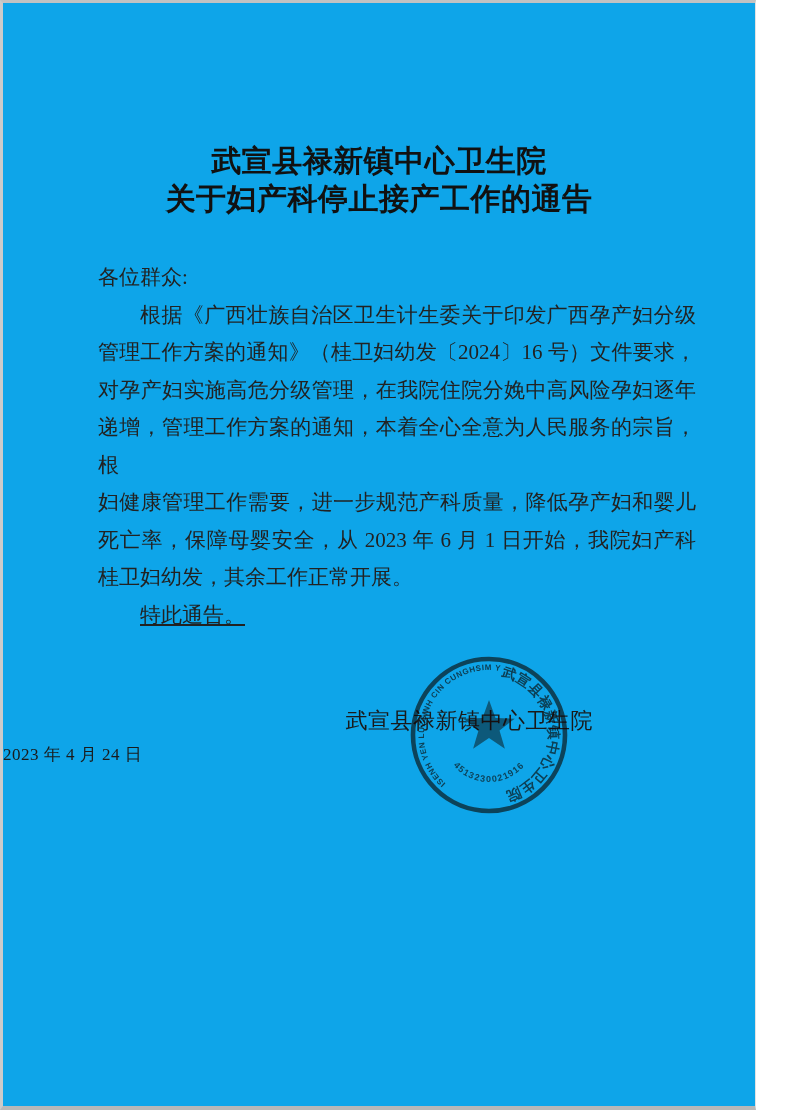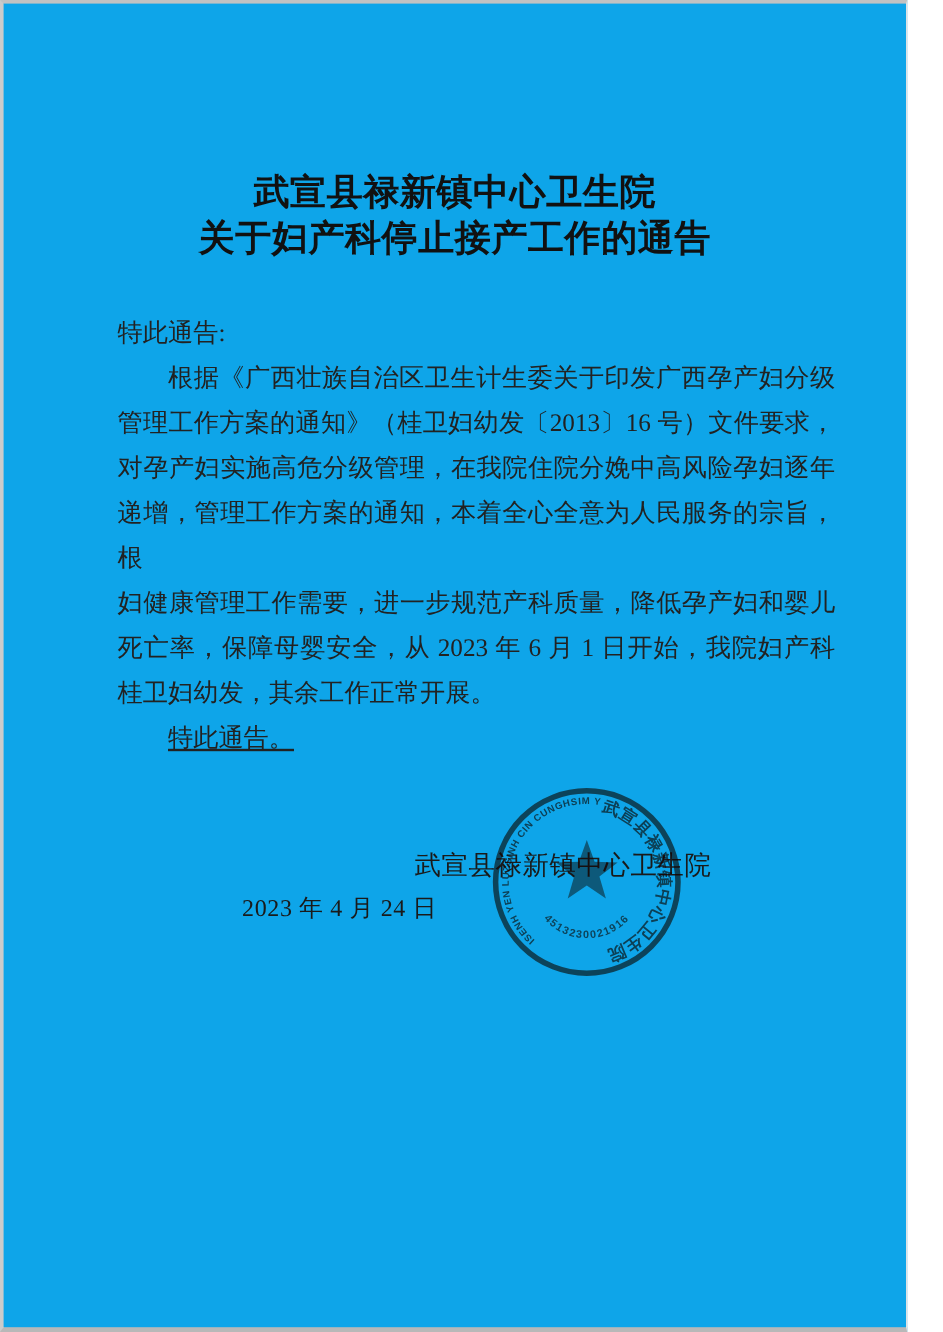--- a/index.html
+++ b/index.html
@@ -31,21 +31,21 @@
   .just { text-align:justify; text-align-last:justify; }
   .indent { text-indent:42px; }
   .closing { text-indent:42px;text-decoration:underline; }
   .signature {
     position:absolute; top:703px; left:0; width:590px;
     text-align:right; font-size:22px; letter-spacing:0.5px;
     color:#1a1a1a; z-index:2;
   }
   .date {
     position:absolute; top:740px; left:0; width:560px;
-    text-align:center; font-size:20px; letter-spacing:0.5px;
+    text-align:left; font-size:17px; letter-spacing:0.5px;
     color:#1a1a1a; z-index:2;
   }
   .seal {
     position:absolute; left:401px; top:647px;
     width:170px; height:170px;
     z-index:3;
     mix-blend-mode:multiply;
     opacity:0.88;
   }
   .seal svg { width:100%; height:100%; }
@@ -66,23 +66,23 @@
 <body>
 
 <div class="page">
 
   <div class="title">
     <div>武宣县禄新镇中心卫生院</div>
     <div>关于妇产科停止接产工作的通告</div>
   </div>
 
   <div class="body-block">
-    <div class="line">特此通告:</div>
+    <div class="line">各位群众:</div>
     <div class="line just indent">根据《广西壮族自治区卫生计生委关于印发广西孕产妇分级</div>
-    <div class="line just">管理工作方案的通知》（桂卫妇幼发〔2013〕16 号）文件要求，</div>
+    <div class="line just">管理工作方案的通知》（桂卫妇幼发〔2024〕16 号）文件要求，</div>
     <div class="line just">对孕产妇实施高危分级管理，在我院住院分娩中高风险孕妇逐年</div>
     <div class="line just">递增，管理工作方案的通知，本着全心全意为人民服务的宗旨，根</div>
     <div class="line just">妇健康管理工作需要，进一步规范产科质量，降低孕产妇和婴儿</div>
     <div class="line just">死亡率，保障母婴安全，从 2023 年 6 月 1 日开始，我院妇产科</div>
     <div class="line">桂卫妇幼发，其余工作正常开展。</div>
     <div class="line closing">特此通告。</div>
   </div>
 
   <div class="signature">武宣县禄新镇中心卫生院</div>
   <div class="date">2023 年 4 月 24 日</div>

